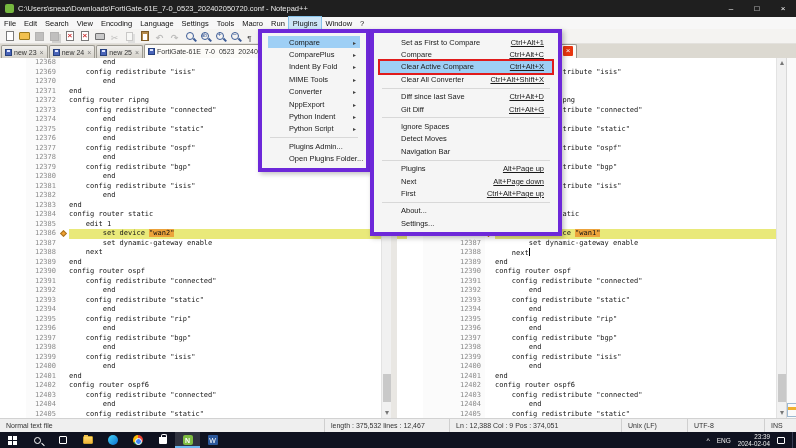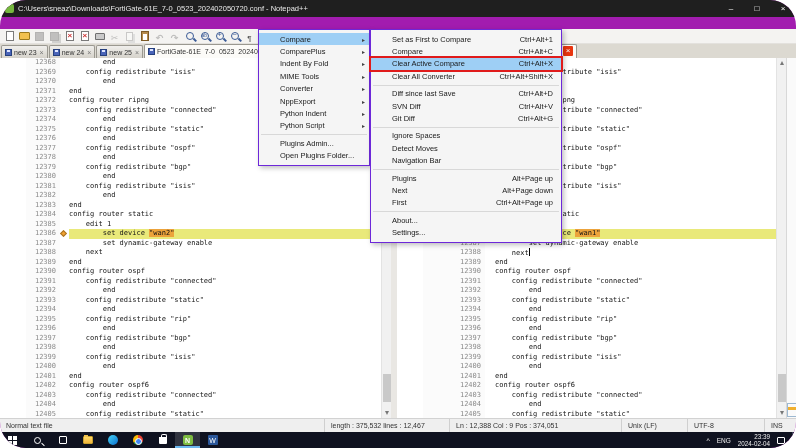--- a/index.html
+++ b/index.html
@@ -1,17 +1,17 @@
 <!DOCTYPE html>
 <html style="--compare-changed-line: #e9e97a; --compare-changed-word: #eca33b; --annotation-red: #e01b1b; --menu-highlight: #9ecff5; --taskbar-active-underline: #6cb8f0;"><head>
 <meta charset="utf-8">
 <style>
   *{margin:0;padding:0;box-sizing:border-box;}
   body{width:796px;height:448px;overflow:hidden;background:#fff;font-family:"Liberation Sans",sans-serif;}
-  #screen{position:relative;width:796px;height:448px;background:#a21caf;overflow:hidden;border-radius:26px;}
+  #screen{position:relative;width:796px;height:448px;background:#4c1d95;overflow:hidden;}
   .abs{position:absolute;}
 
   
   #titlebar{left:0;top:0;width:796px;height:17px;background:#1f1f1f;color:#e9e9e9;display:flex;align-items:center;font-size:7.5px;}
   #npp-logo{width:9px;height:9px;margin:0 4px 0 5px;background:#76b83f;border-radius:2px;flex:none;}
   #title-text{flex:1;white-space:nowrap;overflow:hidden;}
   .winbtn{width:26px;height:17px;display:flex;align-items:center;justify-content:center;font-size:8px;color:#fff;flex:none;}
 
   
   #menubar{left:0;top:17px;width:796px;height:12px;background:#f7f7f7;display:flex;align-items:stretch;font-size:7.5px;color:#111;}
@@ -78,27 +78,27 @@
   .thumb{position:absolute;left:1px;width:8px;height:28px;top:316px;background:#c9c9c9;}
   .sarr{position:absolute;left:3px;width:0;height:0;border-left:2.5px solid transparent;border-right:2.5px solid transparent;}
   .sarr.up{top:3px;border-bottom:4px solid #777;}
   .sarr.down{bottom:3px;border-top:4px solid #777;}
   #splitter{position:absolute;left:391px;top:0;width:6px;height:360px;background:#e9e7e3;}
   #navstrip{position:absolute;left:786px;top:0;width:10px;height:360px;background:#fafafa;border-left:1px solid #d8d8d8;}
   #nav-mark{position:absolute;left:1px;top:349px;width:8px;height:3px;background:#f0b030;}
   #nav-view{position:absolute;left:0;top:345px;width:10px;height:14px;border:1px solid #9db8d0;}
 
   
-  .dropdown{position:absolute;background:#f5f5f5;border:1px solid #6d28d9;box-shadow:2px 2px 5px rgba(0,0,0,.25);padding:3px 0;font-size:7.5px;color:#1a1a1a;z-index:20;}
+  .dropdown{position:absolute;background:#f5f5f5;border:4px solid #6d28d9;box-shadow:2px 2px 5px rgba(0,0,0,.25);padding:3px 6px;font-size:7.5px;color:#1a1a1a;z-index:20;}
   #plugins-menu{left:258px;top:29px;width:112px;}
   #compare-menu{left:370px;top:29px;width:192px;}
   .mrow{height:12.4px;display:flex;align-items:center;padding:0 8px 0 21px;position:relative;}
   .mhl{background:var(--menu-highlight,#9ecff5);}
   .mlabel{flex:1;white-space:nowrap;}
-  .mshort{margin-left:20px;white-space:nowrap;}
+  .mshort{margin-left:20px;white-space:nowrap;text-decoration:underline;}
   .marrow{position:absolute;right:4px;font-size:6px;color:#444;}
   .msep{height:1px;background:#d8d8d8;margin:2px 2px;}
   .mann{box-shadow:0 0 0 2px var(--annotation-red,#e01b1b);z-index:2;align-items:center;}
 
   
   #statusbar{left:0;top:418px;width:796px;height:14px;background:#efefef;border-top:1px solid #d2d2d2;display:flex;align-items:stretch;font-size:7px;color:#333;}
   .seg{padding:0 6px;display:flex;align-items:center;border-right:1px solid #cfcfcf;white-space:nowrap;overflow:hidden;}
   #seg-doctype{flex:1;}
   #seg-length{width:125px;}
   #seg-pos{width:172px;}
@@ -139,20 +139,35 @@
 <div id="screen">
 
   <div class="abs" id="titlebar">
     <div id="npp-logo"></div>
     <div id="title-text">C:\Users\sneaz\Downloads\FortiGate-61E_7-0_0523_202402050720.conf - Notepad++</div>
     <div class="winbtn">–</div>
     <div class="winbtn">□</div>
     <div class="winbtn">×</div>
   </div>
 
+  <div class="abs" id="menubar">
+      <div class="menu-item">File</div>
+      <div class="menu-item">Edit</div>
+      <div class="menu-item">Search</div>
+      <div class="menu-item">View</div>
+      <div class="menu-item">Encoding</div>
+      <div class="menu-item">Language</div>
+      <div class="menu-item">Settings</div>
+      <div class="menu-item">Tools</div>
+      <div class="menu-item">Macro</div>
+      <div class="menu-item">Run</div>
+      <div class="menu-item active">Plugins</div>
+      <div class="menu-item">Window</div>
+      <div class="menu-item">?</div>
+    </div>
 
   <div class="abs" id="toolbar">
       <div class="tb-btn">
         <span class="tbi i-new-file"></span>
       </div>
       <div class="tb-btn">
         <span class="tbi i-open"></span>
       </div>
       <div class="tb-btn disabled">
         <span class="tbi i-save"></span>
@@ -689,24 +704,20 @@
         <span class="mshort">Ctrl+Alt+X</span>
       </div>
       <div class="mrow">
         <span class="mlabel">Clear All Converter</span>
         <span class="mshort">Ctrl+Alt+Shift+X</span>
       </div>
       <div class="msep"></div>
       <div class="mrow">
         <span class="mlabel">Diff since last Save</span>
         <span class="mshort">Ctrl+Alt+D</span>
-      </div>
-      <div class="mrow">
-        <span class="mlabel">SVN Diff</span>
-        <span class="mshort">Ctrl+Alt+V</span>
       </div>
       <div class="mrow">
         <span class="mlabel">Git Diff</span>
         <span class="mshort">Ctrl+Alt+G</span>
       </div>
       <div class="msep"></div>
       <div class="mrow">
         <span class="mlabel">Ignore Spaces</span>
       </div>
       <div class="mrow">

